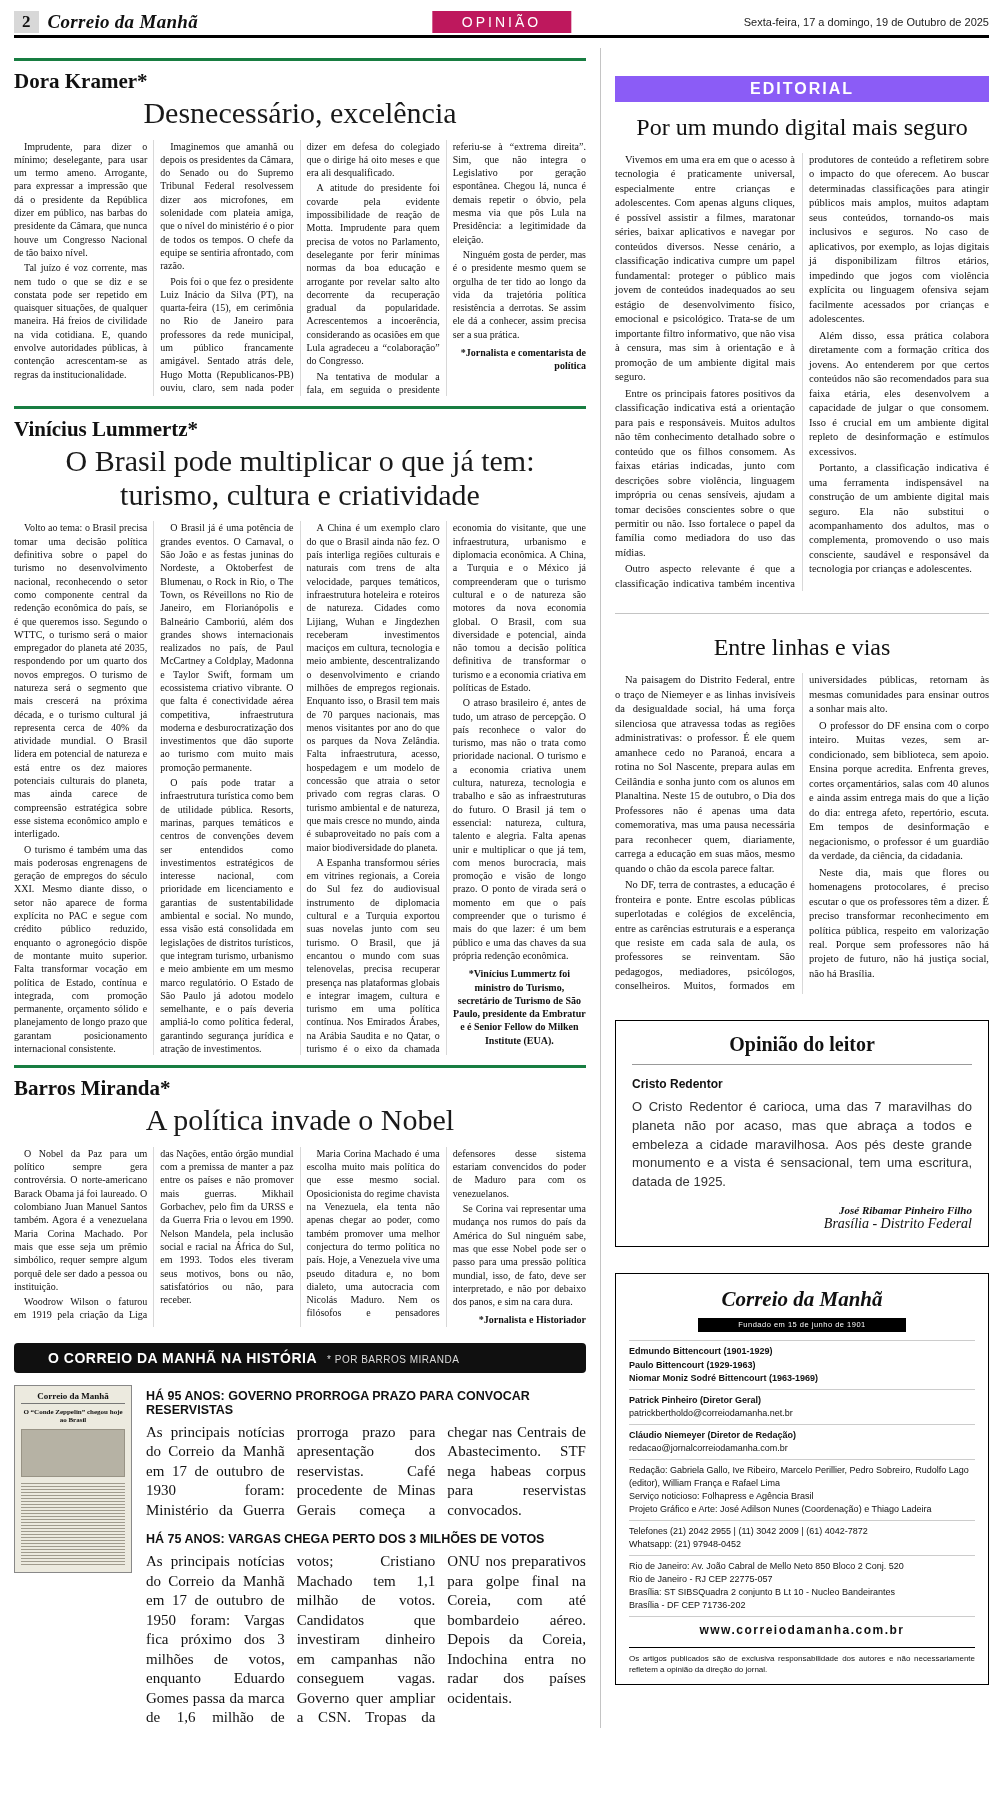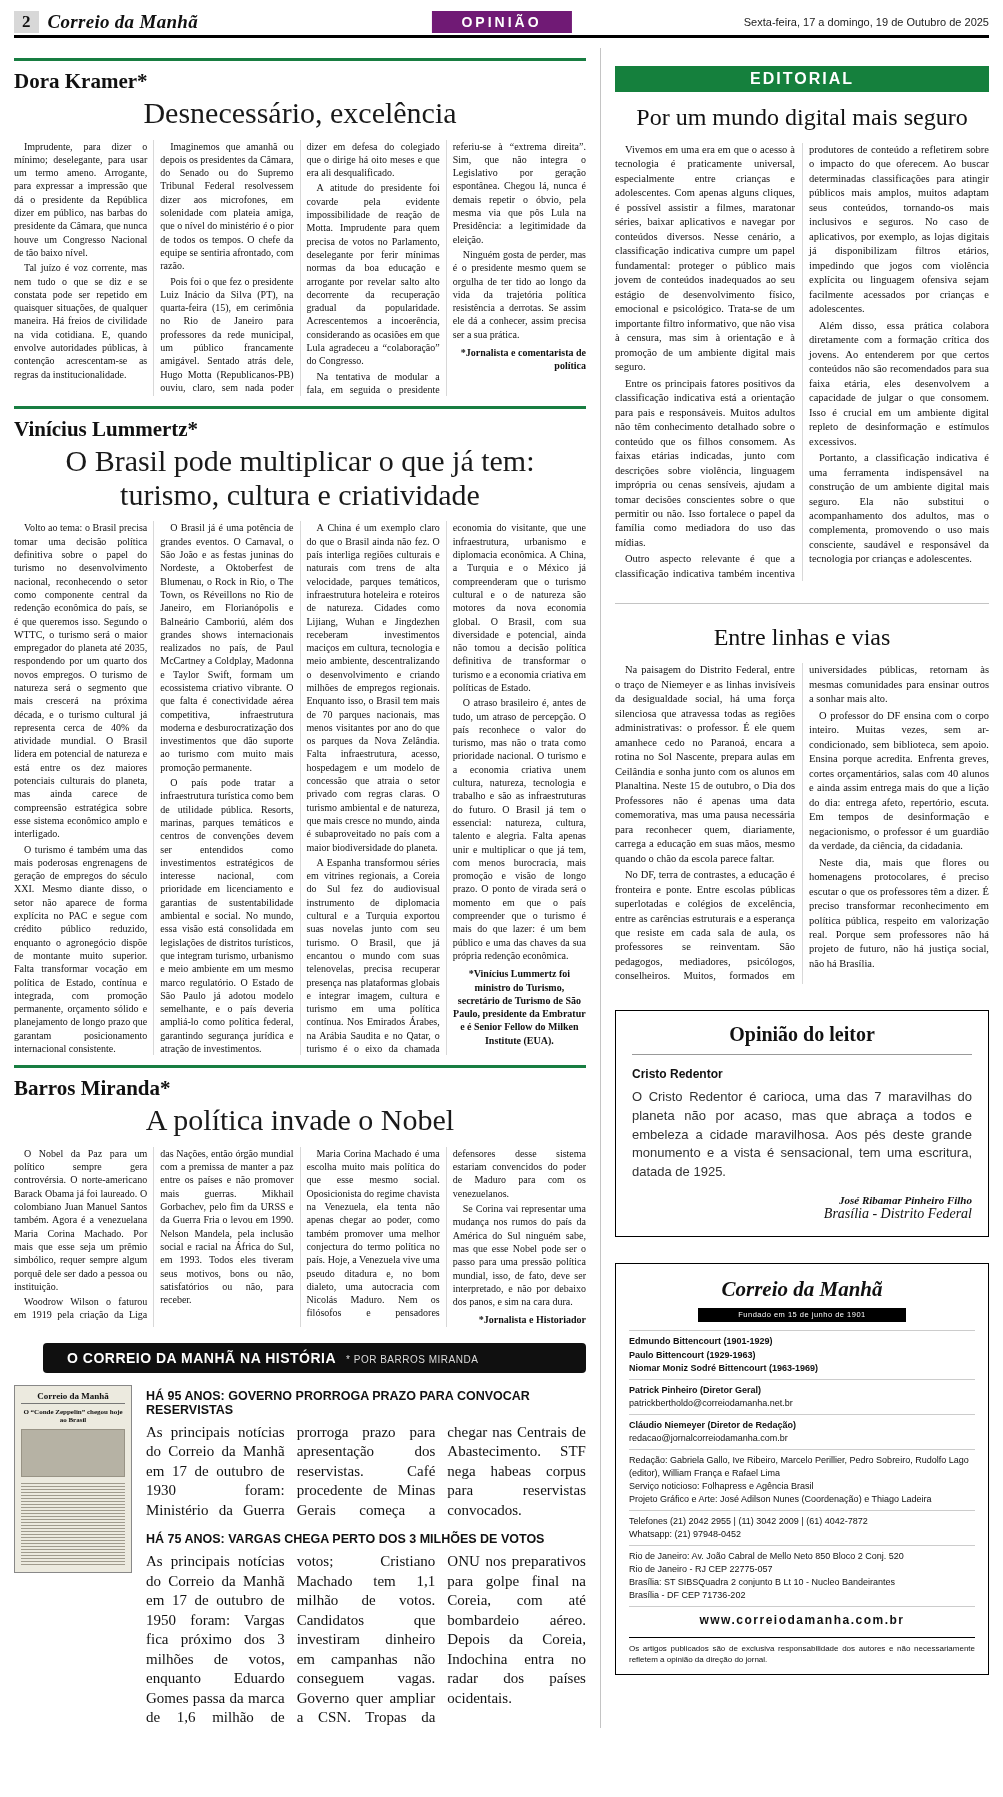--- a/index.html
+++ b/index.html
@@ -8,56 +8,56 @@
     width:1003px; height:1797px; margin:0 auto; background:#fff;
     font-family:"Liberation Serif", serif; color:#111;
     padding:8px 14px 10px; position:relative; overflow:hidden;
   }
   
   .topbar { position:relative; display:flex; align-items:center; height:30px;
     border-bottom:3px solid #000; }
   .pagenum { background:#d8d8d8; font-weight:bold; font-size:17px; padding:1px 8px; }
   .masthead-name { font-weight:bold; font-style:italic; font-size:19px; margin-left:9px; letter-spacing:.3px; }
   .section-flag { position:absolute; left:50%; transform:translateX(-50%);
-    background:#701a75; color:#fff; font-family:"Liberation Sans", sans-serif;
-    font-weight:bold; font-size:14px; letter-spacing:3px; padding:3px 30px; }
+    background:#be185d; color:#fff; font-family:"Liberation Sans", sans-serif;
+    font-weight:normal; font-size:14px; letter-spacing:3px; padding:3px 30px; }
   .edition-date { margin-left:auto; font-family:"Liberation Sans", sans-serif; font-size:11px; color:#222; }
   
   .content { display:flex; margin-top:10px; }
   .left-col { flex:0 0 572px; width:572px; }
   .right-col { flex:1; margin-left:14px; border-left:1px solid #c4c4c4; padding-left:14px; }
   
   .green-rule { height:3px; background:#187d41; margin:10px 0 8px; }
   .author { font-size:21px; font-weight:bold; margin:2px 0 2px; }
   .headline { text-align:center; font-size:30px; font-weight:500; color:#1a1a1a; margin:2px 0 10px; line-height:1.12; }
   .body { font-size:10px; line-height:1.33; text-align:justify; }
   .cols4 { column-count:4; column-gap:13px; column-rule:1px solid #d8d8d8; }
   .cols3 { column-count:3; column-gap:12px; }
   .cols2 { column-count:2; column-gap:14px; column-rule:1px solid #d8d8d8; }
   .body p, .body div p { text-indent:10px; margin-bottom:2px; }
   .sig { font-weight:bold; text-align:right; text-indent:0 !important; margin-top:5px; }
   .sig-center { font-weight:bold; text-align:center; text-indent:0 !important; margin-top:5px; }
   
-  .editorial-flag { background:#15803d; color:#fff; text-align:center;
+  .editorial-flag { background:#8b5cf6; color:#fff; text-align:center;
     font-family:"Liberation Sans", sans-serif; font-weight:bold; font-size:16px;
-    letter-spacing:2px; padding:4px 0; margin-top:18px; }
+    letter-spacing:2px; padding:4px 0; margin-top:28px; }
   .ed-headline { text-align:center; font-size:24px; font-weight:500; line-height:1.12; margin:12px 0 12px; }
   .right-col .body { font-size:10.5px; line-height:1.38; }
   .entre { margin-top:22px; border-top:1px solid #c4c4c4; padding-top:8px; }
   
   .leitor-box { border:1px solid #000; margin-top:26px; padding:12px 16px 14px; }
   .leitor-title { text-align:center; font-size:20px; font-weight:bold; padding-bottom:8px; border-bottom:1px solid #999; }
   .letter-title { font-family:"Liberation Sans", sans-serif; font-weight:bold; font-size:12px; margin:12px 0 7px; }
   .letter-body { font-family:"Liberation Sans", sans-serif; font-size:13px; line-height:1.45; color:#333; text-align:justify; }
   .letter-sig-name { text-align:right; font-size:11px; font-weight:bold; font-style:italic; margin-top:12px; }
   .letter-sig-place { text-align:right; font-size:14px; font-style:italic; }
   
   .hist { margin-top:16px; }
-  .hist-bar { background:#101010; color:#fff; border-radius:4px; padding:7px 24px;
-    display:flex; align-items:baseline; gap:10px; font-family:"Liberation Sans", sans-serif;margin-left:29px; }
+  .hist-bar { background:#101010; color:#fff; border-radius:4px; padding:7px 34px;
+    display:flex; align-items:baseline; gap:10px; font-family:"Liberation Sans", sans-serif; }
   .hist-bar-title { font-weight:bold; font-size:14px; letter-spacing:.5px; }
   .hist-bar-byline { font-size:10px; letter-spacing:.5px; color:#ddd; }
   .hist-content { display:flex; gap:14px; margin-top:12px; }
   .hist-thumb { flex:0 0 118px; height:188px; border:1px solid #888; background:#eceadf;
     padding:5px 6px; display:flex; flex-direction:column; gap:4px; }
   .thumb-masthead { font-size:9px; font-weight:bold; text-align:center;
     border-bottom:1px solid #777; padding-bottom:2px; }
   .thumb-headline { font-size:7px; font-weight:bold; text-align:center; line-height:1.2; }
   .thumb-photo { height:48px; background:#b6b2a4; border:1px solid #989385; }
   .thumb-lines { flex:1; background:repeating-linear-gradient(#eceadf 0 2px, #a09b8d 2px 3px); }

